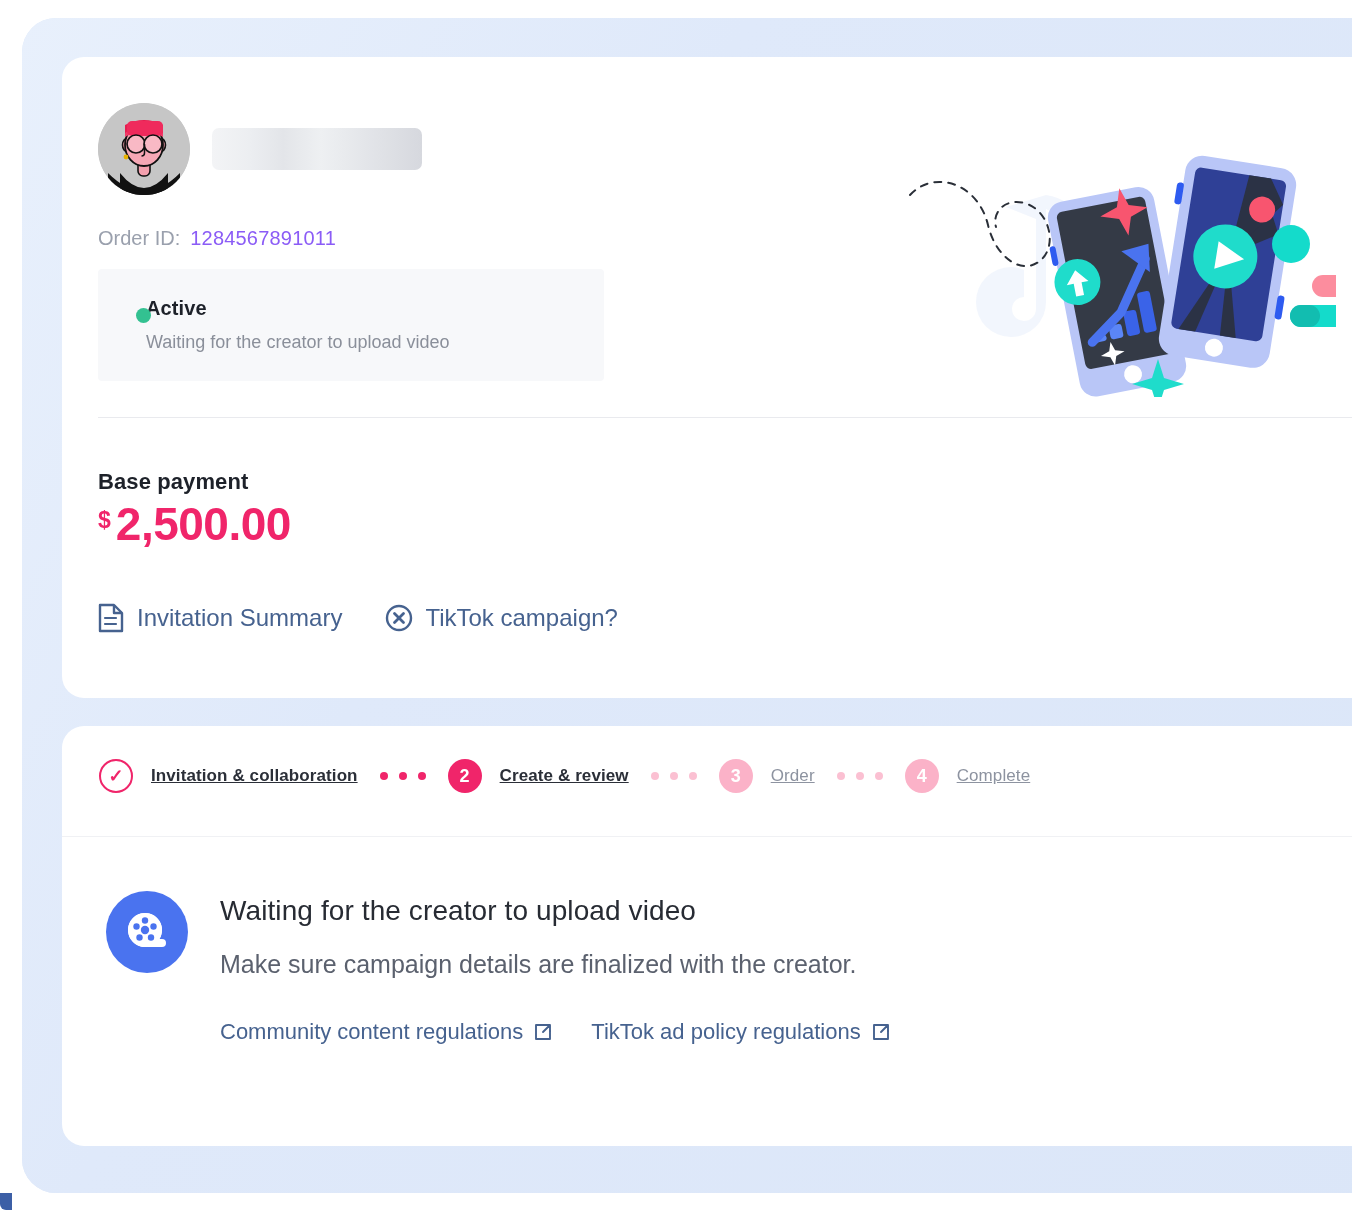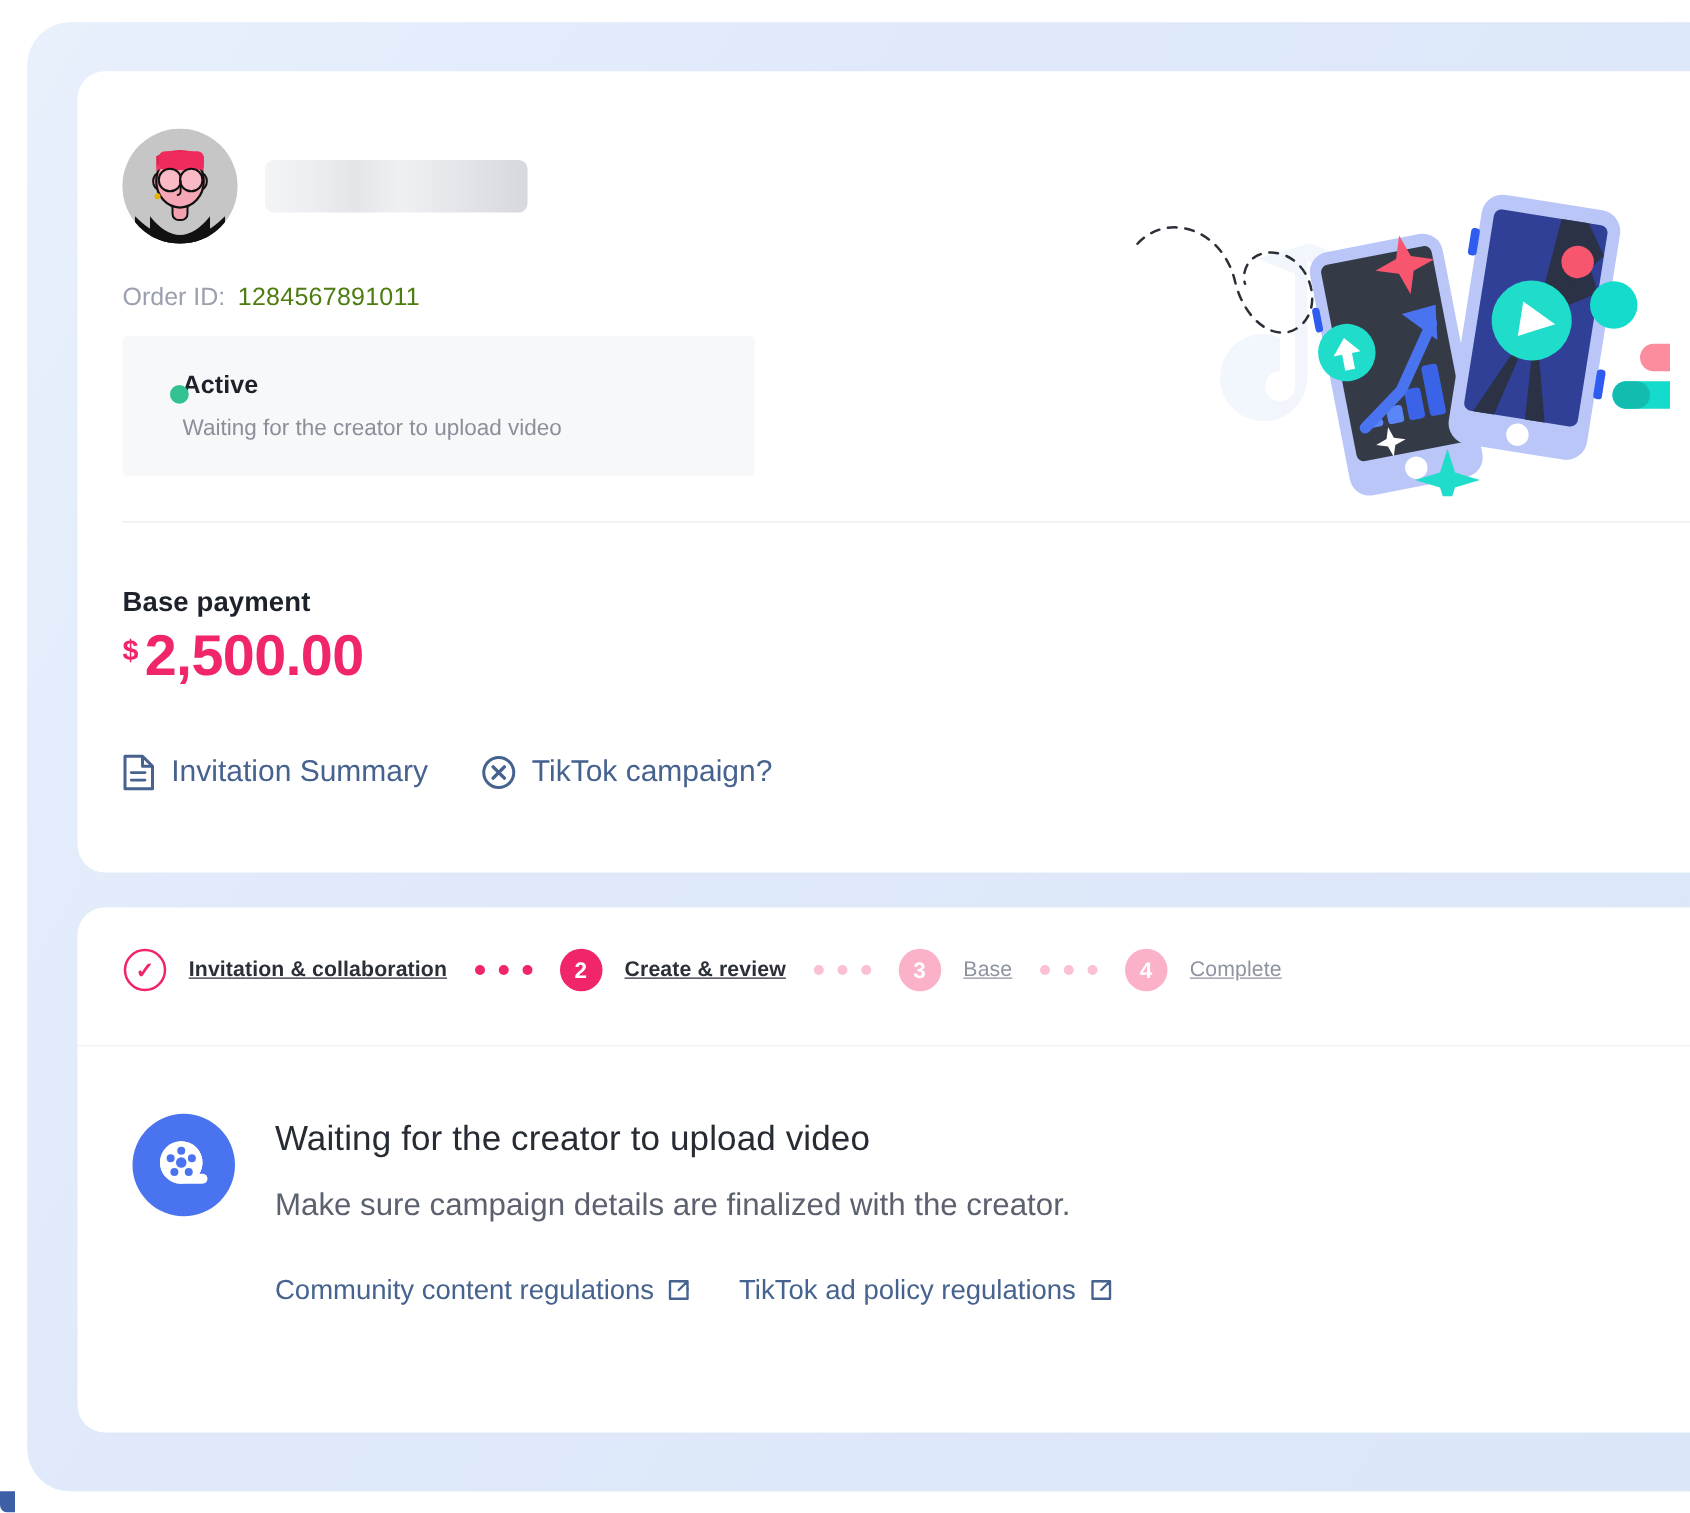--- a/index.html
+++ b/index.html
@@ -95,21 +95,21 @@
     position: absolute;
     left: 36px;
     top: 148px;
     font-size: 20px;
     display: flex;
     align-items: flex-start;
     gap: 10px;
     margin-top: 22px;
   }
   .order-label { color: #9aa0ad; font-weight: 400; }
-  .order-value { color: #4d7c0f; font-weight: 500; letter-spacing: .2px; }
+  .order-value { color: #8b5cf6; font-weight: 500; letter-spacing: .2px; }
 
   
   .status-panel {
     position: absolute;
     left: 36px;
     top: 212px;
     width: 506px;
     height: 112px;
     background: #f7f8fa;
     border-radius: 4px;
@@ -424,21 +424,21 @@
       <span class="step-label">Create &amp; review</span>
     </div>
     <span class="dots">
       <i class="dot idle"></i>
       <i class="dot idle"></i>
       <i class="dot idle"></i>
     </span>
 
     <div class="step">
       <span class="step-badge upcoming">3</span>
-      <span class="step-label muted">Base</span>
+      <span class="step-label muted">Order</span>
     </div>
     <span class="dots">
       <i class="dot idle"></i>
       <i class="dot idle"></i>
       <i class="dot idle"></i>
     </span>
 
     <div class="step">
       <span class="step-badge upcoming">4</span>
       <span class="step-label muted">Complete</span>

